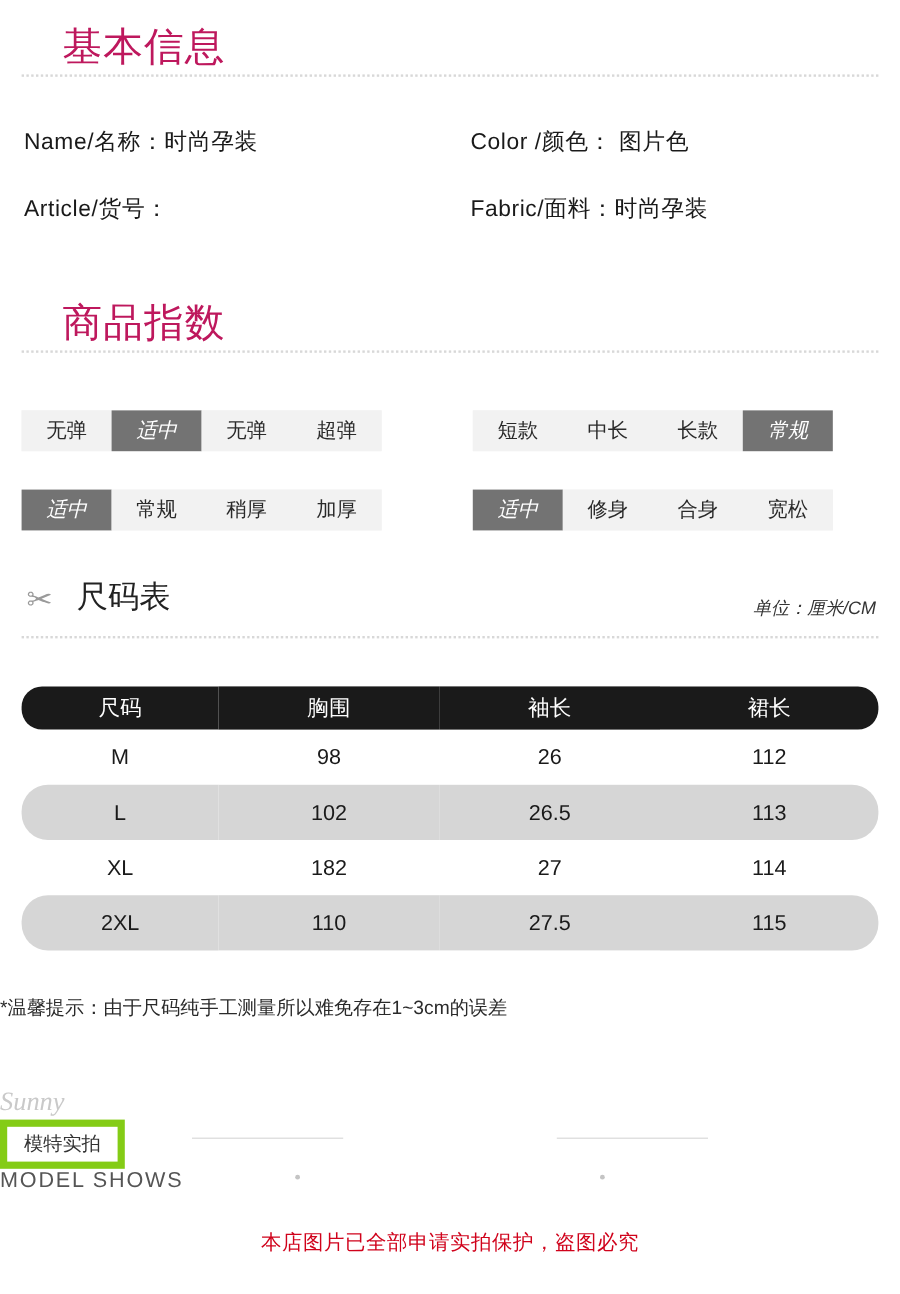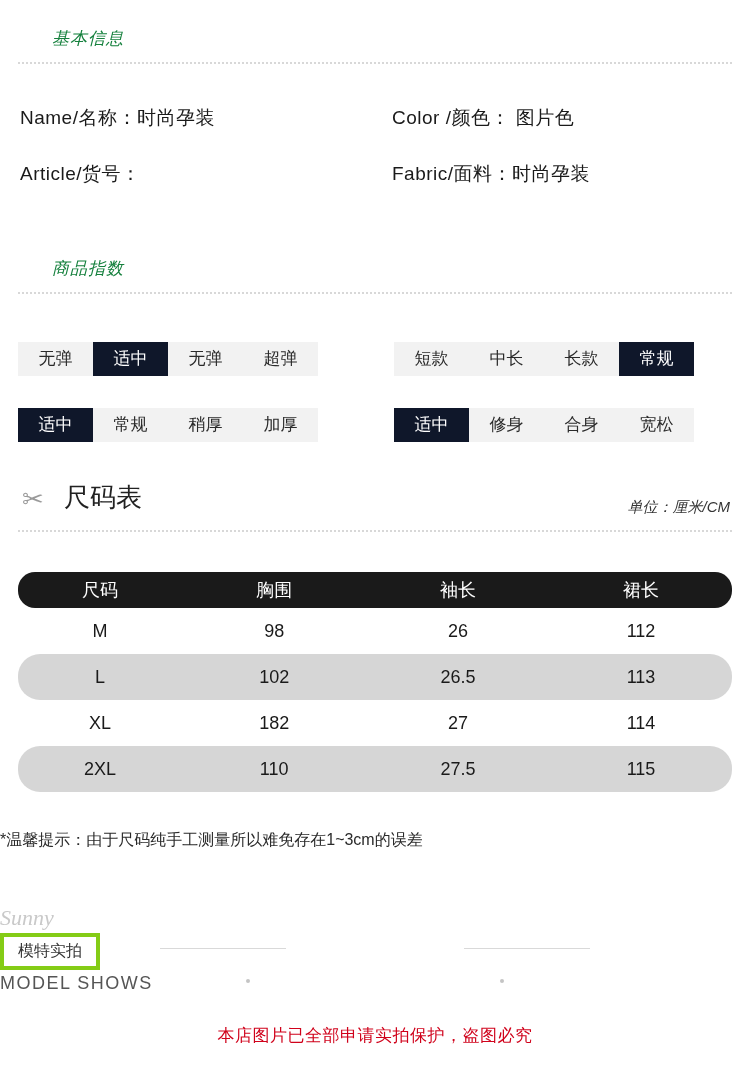--- a/index.html
+++ b/index.html
@@ -22,27 +22,26 @@
     box-sizing: border-box;
   }
 
   
   .sec-head {
     position: absolute;
     left: 18px;
     width: 714px;
   }
   .sec-head .title {
-    font-size: 17px;
-    color: #15803d;
+    font-size: 33px;
+    color: #be185d;
     padding-left: 34px;
     letter-spacing: 1px;
     line-height: 34px;
     font-weight: 400;
-    font-style: italic;
   }
   .dot-rule {
     border-bottom: 2px dotted #d8d8d8;
     margin-top: 6px;
     width: 714px;
   }
 
   
   .info-grid {
     position: absolute;
@@ -82,22 +81,23 @@
   .chip {
     flex: 1;
     text-align: center;
     font-size: 17px;
     line-height: 30px;
     padding: 2px 0;
     color: #2a2a2a;
     background: #f2f2f2;
   }
   .chip.active {
-    background: #0f172a;
+    background: #737373;
     color: #ffffff;
+    font-style: italic;
   }
 
   
   .size-head {
     position: absolute;
     left: 18px;
     top: 478px;
     width: 714px;
   }
   .scissor {
@@ -188,21 +188,21 @@
     position: absolute;
     top: 15px;
     height: 1px;
     background: #d9d9d9;
     width: 126px;
   }
   .model-line .rule.l { left: 160px; }
   .model-line .rule.r { right: 160px; }
   .model-box {
     display: inline-block;
-    border: 4px solid #84cc16;
+    border: 6px solid #84cc16;
     padding: 4px 14px;
     font-size: 16px;
     color: #333333;
     background: #ffffff;
     position: relative;
     z-index: 2;
   }
   .model-sub {
     position: relative;
     font-size: 18px;

